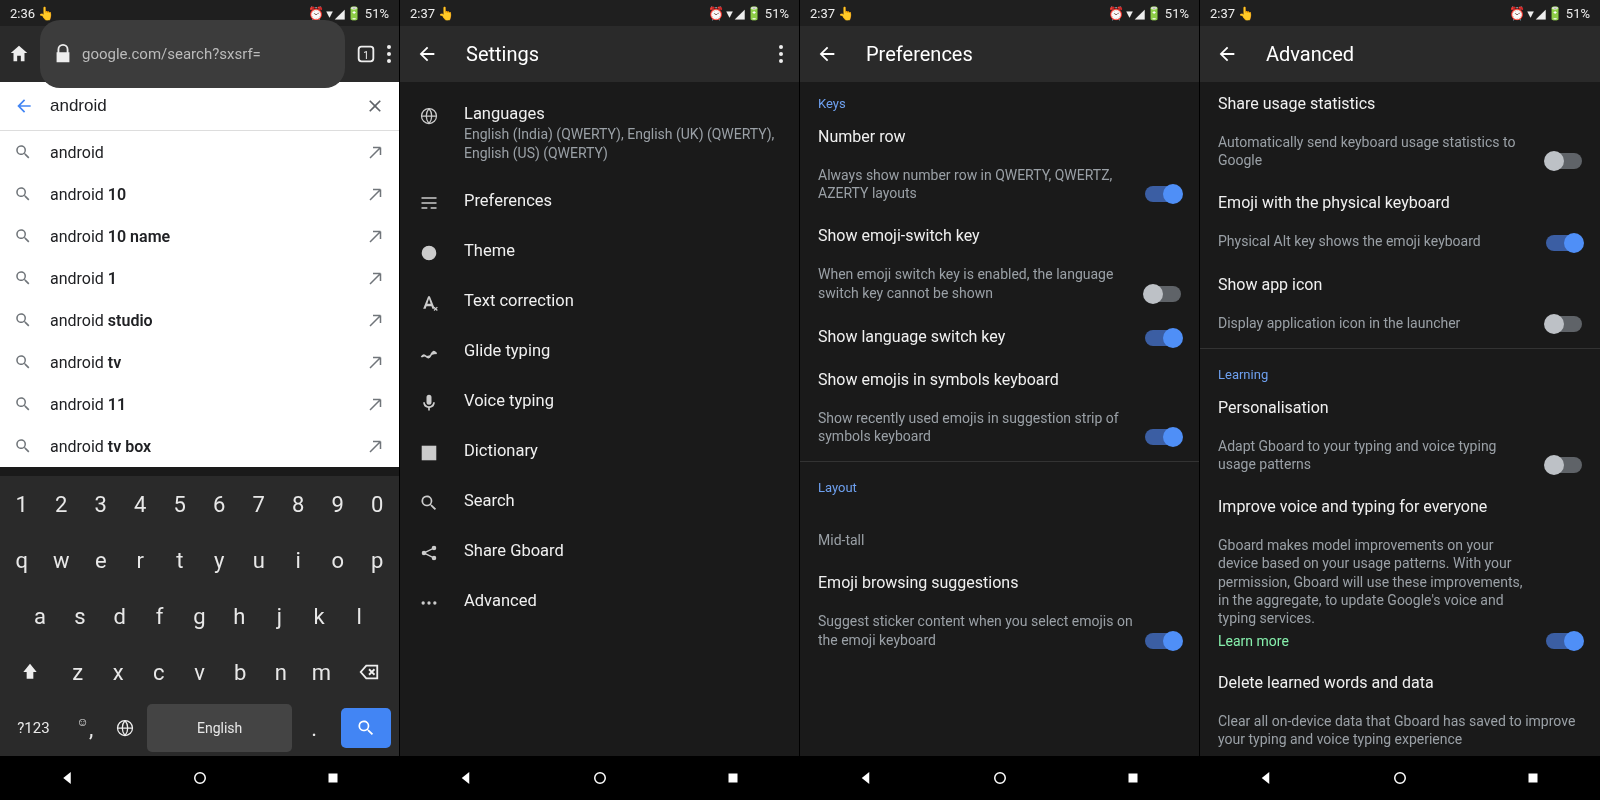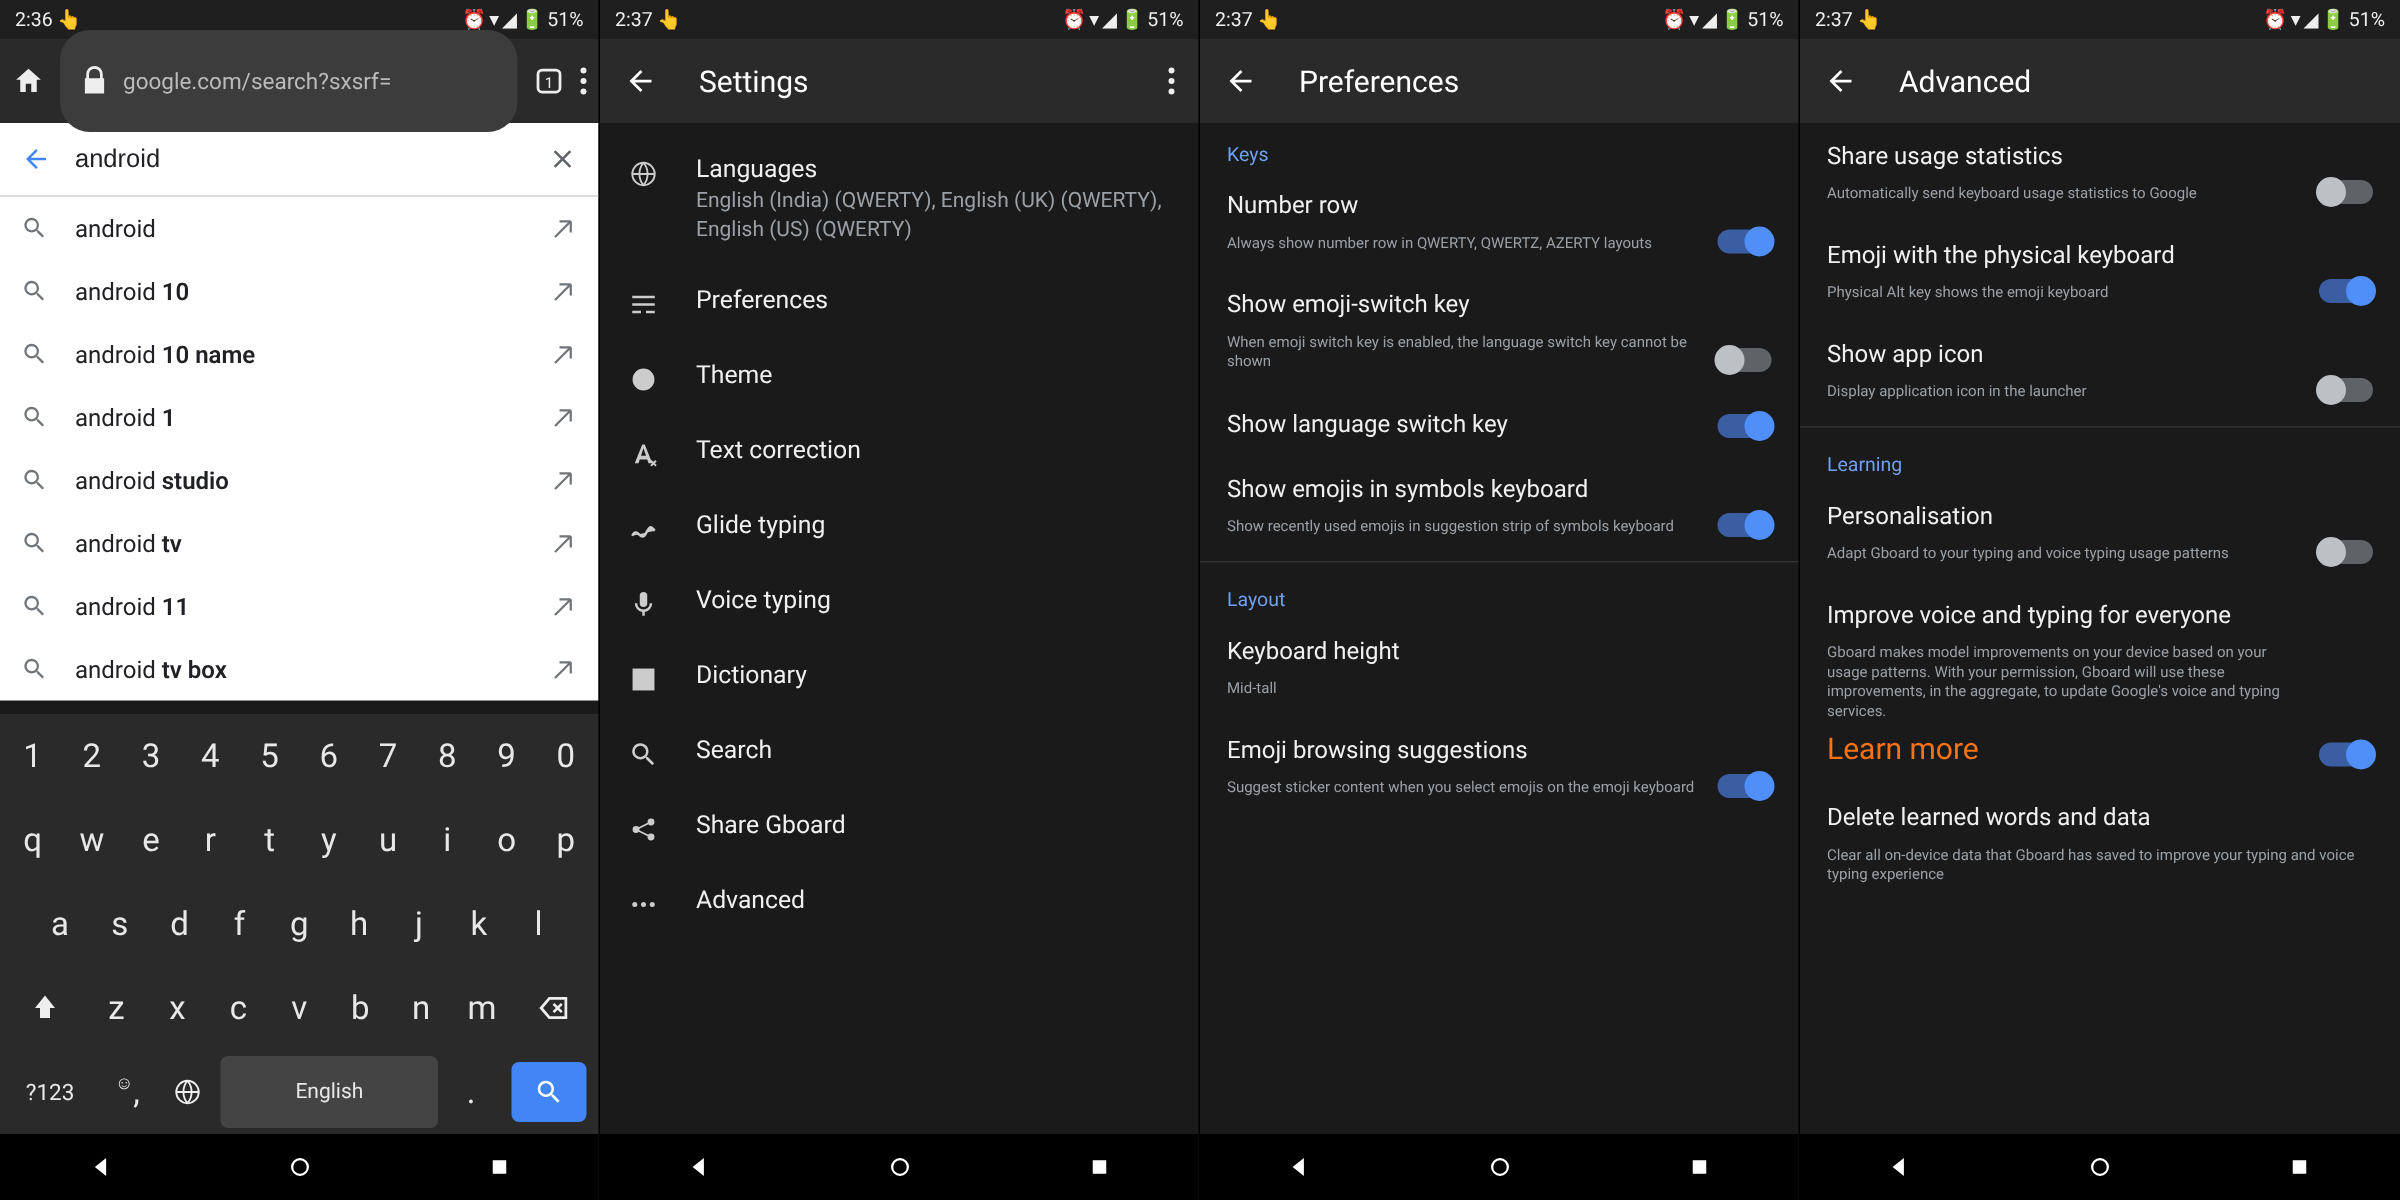--- a/index.html
+++ b/index.html
@@ -43,28 +43,28 @@
 .srow{display:flex;align-items:flex-start;padding:14px 18px;gap:24px}
 .srow .ic{width:22px;display:flex;justify-content:center;padding-top:2px}
 .srow .ic svg{width:20px;height:20px;fill:#ccc}
 .srow .lbl{flex:1}
 .srow .title{font-size:16.5px;color:#f0f0f0}
 .srow .sub{font-size:14px;color:#9aa0a6;margin-top:2px;line-height:1.35}
 .sect{font-size:13px;color:#6ea0ef;padding:14px 18px 4px;font-weight:400}
 .prow{display:flex;align-items:flex-end;padding:12px 18px;gap:12px}
 .prow .lbl{flex:1}
 .prow .title{font-size:16px;color:#f0f0f0}
-.prow .sub{font-size:10px;color:#9aa0a6;margin-top:10px;line-height:1.3}
+.prow .sub{font-size:14px;color:#9aa0a6;margin-top:20px;line-height:1.3}
 .switch{width:36px;height:16px;border-radius:10px;position:relative;margin-top:4px;flex-shrink:0}
 .switch::after{content:"";position:absolute;width:20px;height:20px;border-radius:50%;top:-2px}
 .switch.on{background:#3b5ea3}
 .switch.on::after{background:#4f8ff7;right:-2px}
 .switch.off{background:#5f6368}
 .switch.off::after{background:#bdc1c6;left:-2px}
-.link{color:#f97316;font-size:20px;margin-top:6px}
+.link{color:#86efac;font-size:14px;margin-top:6px}
 .divider{height:1px;background:#333;margin:4px 0}
 .dots{display:flex;flex-direction:column;gap:3px;margin-left:auto}
 .dots span{width:4px;height:4px;background:#eee;border-radius:50%}
 </style>
 </head>
 <body>
 
 <div class="container">
 
 <div class="panel">
@@ -463,21 +463,20 @@
           <div class="lbl">
             <div class="title">Show emojis in symbols keyboard</div>
             <div class="sub">Show recently used emojis in suggestion strip of symbols keyboard</div>
           </div>
           <div class="switch on"></div>
         </div>
         <div class="divider"></div>
         <div class="sect">Layout</div>
         <div class="prow">
           <div class="lbl">
-            <div class="title">Keyboard height</div>
             <div class="sub">Mid-tall</div>
           </div>
         </div>
         <div class="prow">
           <div class="lbl">
             <div class="title">Emoji browsing suggestions</div>
             <div class="sub">Suggest sticker content when you select emojis on the emoji keyboard</div>
           </div>
           <div class="switch on"></div>
         </div>

